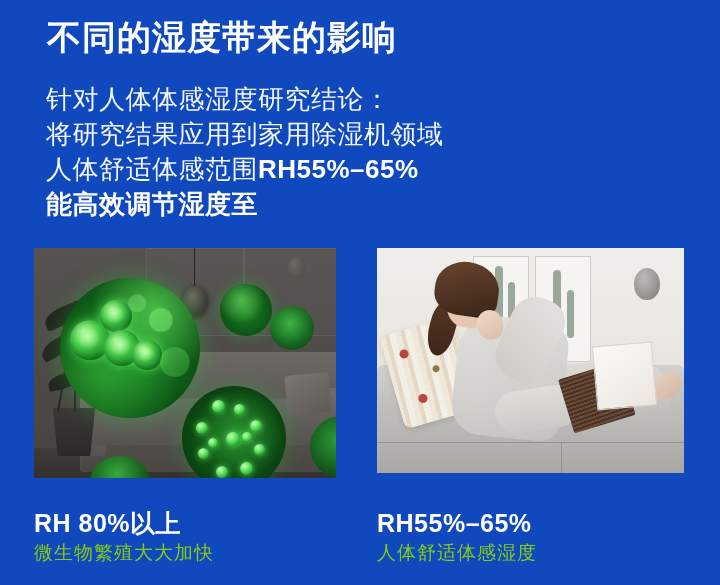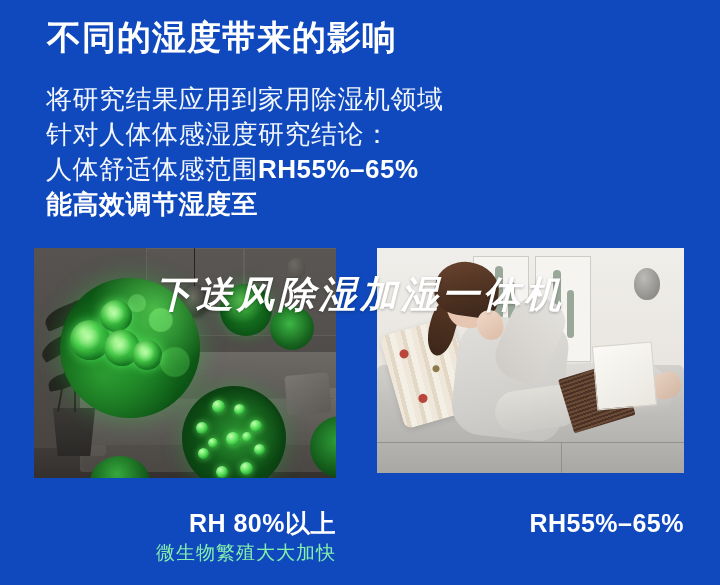--- a/index.html
+++ b/index.html
@@ -382,51 +382,51 @@
     color: #ffffff;
     letter-spacing: 4px;
     text-shadow: 0 1px 3px rgba(0,0,0,0.28);
     white-space: nowrap;
     pointer-events: none;
   }
 
   
   .caption {
     position: absolute;
-    text-align: right;
+    text-align: left;
     color: #ffffff;
   }
   #caption-left  { left: 34px;  top: 507px; width: 302px; }
   #caption-right { left: 377px; top: 507px; width: 307px; }
   .caption-head {
     font-size: 25px;
     font-weight: 700;
     letter-spacing: 0.5px;
     line-height: 32px;
     white-space: nowrap;
   }
   .caption-sub {
     font-size: 19px;
     font-weight: 400;
-    color: #86efac;
+    color: #84cc16;
     letter-spacing: 1px;
     line-height: 28px;
     white-space: nowrap;
   }
 </style>
 </head>
 <body>
 
 <div id="poster">
 
   <div class="title">不同的湿度带来的影响</div>
 
   <div class="body-copy">
+    <div class="body-line">针对人体体感湿度研究结论：</div>
     <div class="body-line">将研究结果应用到家用除湿机领域</div>
-    <div class="body-line">针对人体体感湿度研究结论：</div>
     <div class="body-line">
       <span>人体舒适体感范围</span><span class="hl">RH55%–65%</span>
     </div>
     <div class="body-line bold">能高效调节湿度至</div>
   </div>
 
   <div class="photo" id="photo-left">
     <div class="lr-wall"></div>
     <div class="lr-wallpanel" style="left:112px; top:0; width:96px; height:86px;"></div>
     <div class="lr-wallpanel" style="left:210px; top:0; width:92px; height:86px;"></div>
@@ -504,24 +504,24 @@
       <div class="rr-head"></div>
       <div class="rr-hair"></div>
       <div class="rr-hand"></div>
       <div class="rr-book">
         <div class="rr-book-dark"></div>
         <div class="rr-book-page"></div>
       </div>
     </div>
   </div>
 
-  <div class="watermark">下送风除湿加湿一体机</div>
 
   <div class="caption" id="caption-left">
     <div class="caption-head">RH 80%以上</div>
     <div class="caption-sub">微生物繁殖大大加快</div>
   </div>
 
   <div class="caption" id="caption-right">
     <div class="caption-head">RH55%–65%</div>
+    <div class="caption-sub">人体舒适体感湿度</div>
   </div>
 
 </div>
 
 </body></html>

